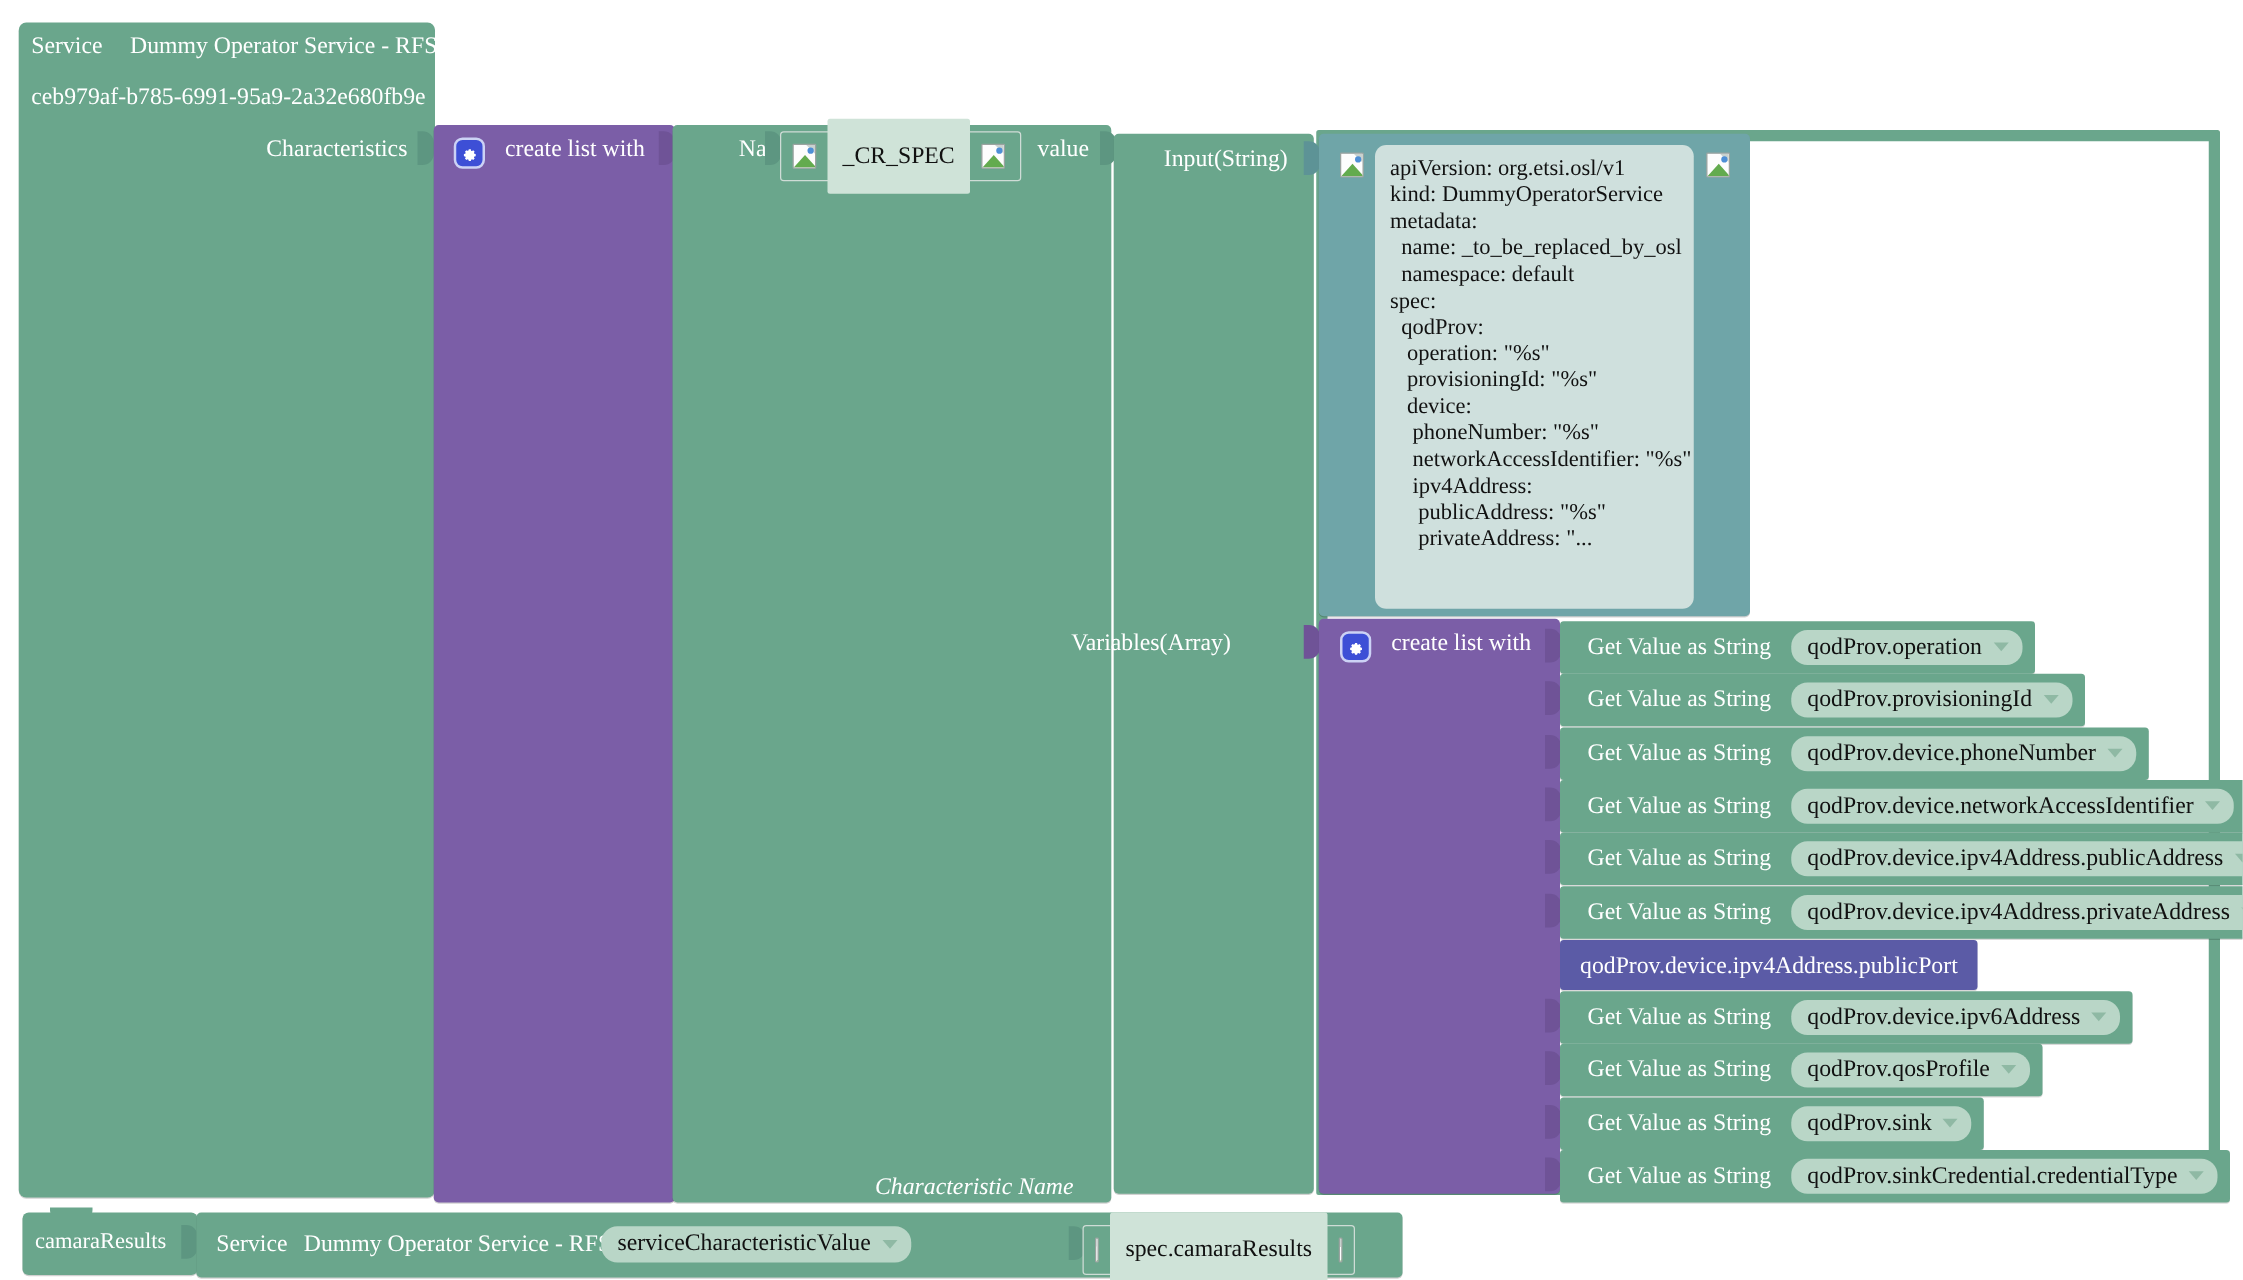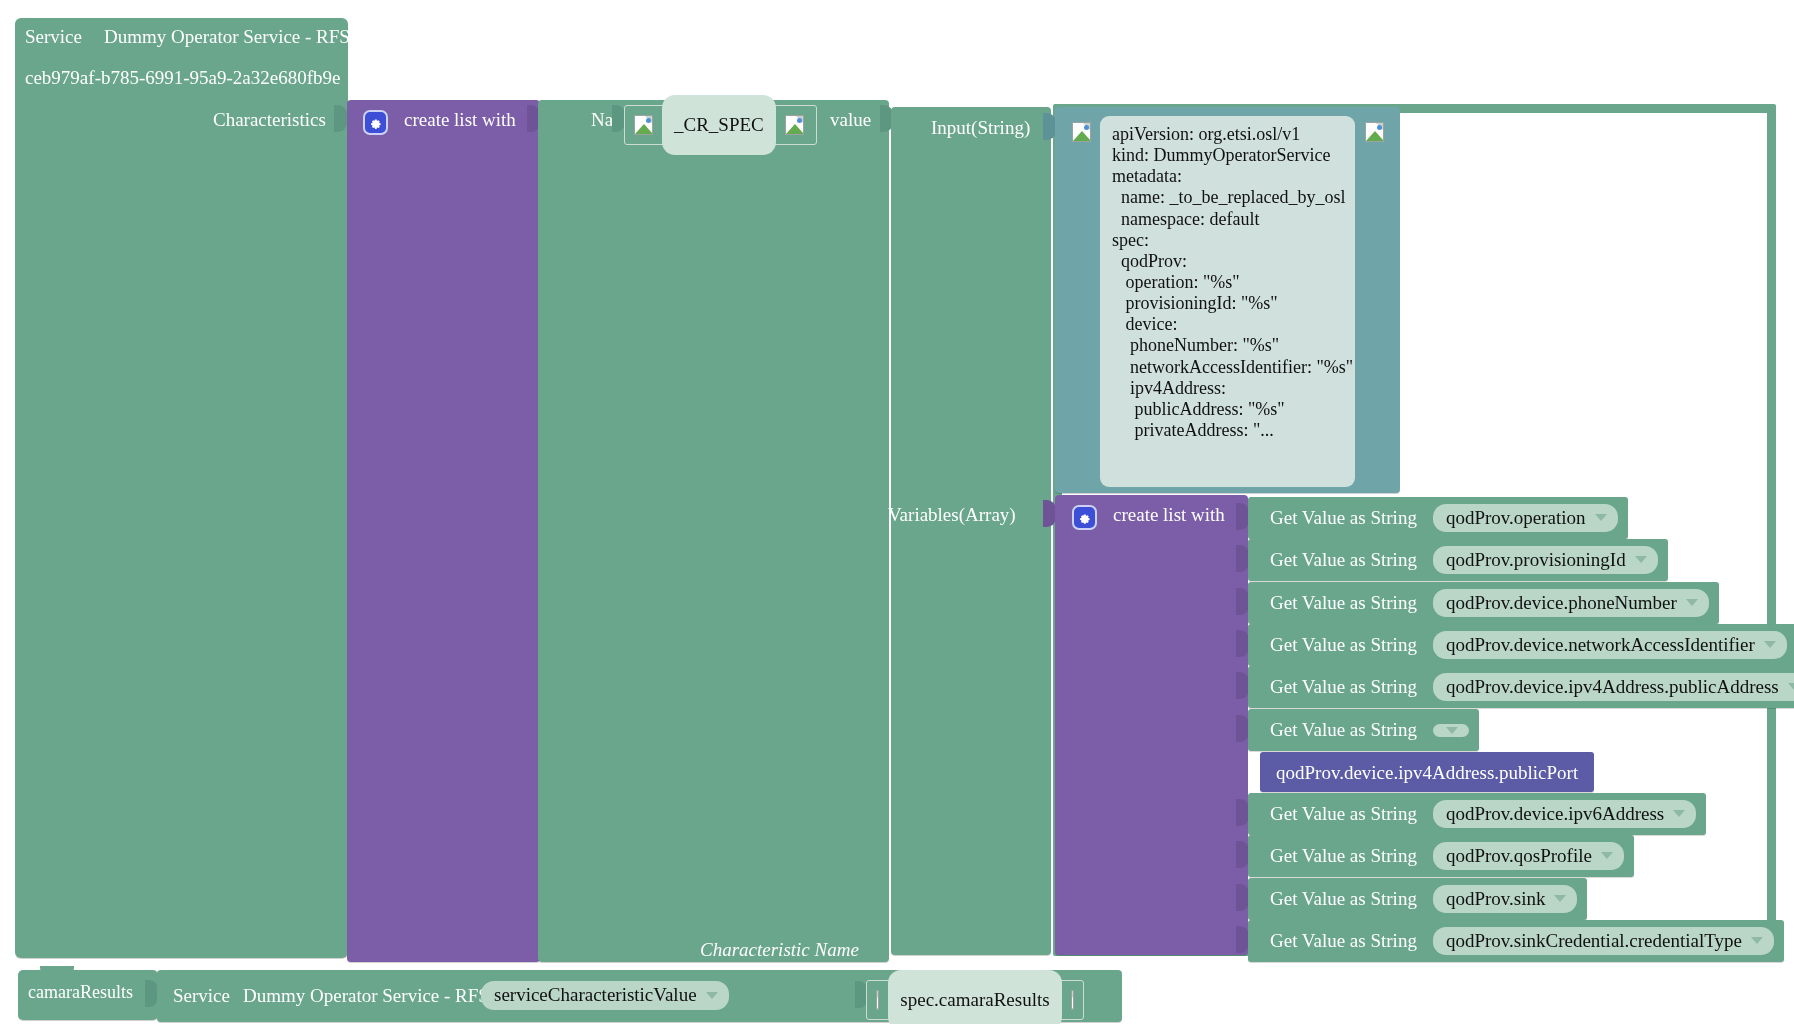--- a/index.html
+++ b/index.html
@@ -34,21 +34,21 @@
     color: #ffffff;
     white-space: nowrap;
     font-family: "Liberation Serif", "DejaVu Serif", serif;
   }
 
   
   .field {
     display: inline-block;
     background: #cfe3d8;
     color: #111111;
-    border-radius: 13px;
+    border-radius: 2px;
     padding: 19px 12px;
     font-size: 19px;
     line-height: 1.15;
     white-space: nowrap;
     font-family: "Liberation Serif", "DejaVu Serif", serif;
   }
   .dropdown {
     display: inline-flex;
     align-items: center;
     gap: 9px;
@@ -248,21 +248,21 @@
     phoneNumber: "%s"
     networkAccessIdentifier: "%s"
     ipv4Address:
      publicAddress: "%s"
      privateAddress: "...</div>
 
   <span class="imgicon" style="position:absolute; left:1365px; top:122px;">
       <span class="corner"></span>
     </span>
 
-  <div class="lbl" style="position:absolute; left:888px; top:505px;">Variables(Array)</div>
+  <div class="lbl" style="position:absolute; left:857px; top:505px;">Variables(Array)</div>
   <div class="socket p" style="left:1043px; top:500px;"></div>
 
   <div class="blk purple" style="left:1055px; top:495px; width:193px; height:460px;"></div>
   <div class="gear" style="position:absolute; left:1072px; top:505px;">
     <svg viewBox="0 0 24 24" aria-hidden="true">
         <path fill="#ffffff" d="M12 8.2a3.8 3.8 0 1 0 0 7.6 3.8 3.8 0 0 0 0-7.6zm0 5.9a2.1 2.1 0 1 1 0-4.2 2.1 2.1 0 0 1 0 4.2zM20 13.2l-1.7-.3a6.4 6.4 0 0 0-.5-1.3l1-1.4-1.9-1.9-1.4 1a6.4 6.4 0 0 0-1.3-.5L13.9 7h-2.7l-.3 1.8c-.5.1-.9.3-1.3.5l-1.4-1-1.9 1.9 1 1.4c-.2.4-.4.8-.5 1.3L5 13.2V16l1.8.3c.1.5.3.9.5 1.3l-1 1.4 1.9 1.9 1.4-1c.4.2.8.4 1.3.5l.3 1.8h2.7l.3-1.8c.5-.1.9-.3 1.3-.5l1.4 1 1.9-1.9-1-1.4c.2-.4.4-.8.5-1.3l1.8-.3v-2.8z"></path>
       </svg>
   </div>
   <div class="lbl" style="position:absolute; left:1113px; top:505px;">create list with</div>
 
@@ -309,25 +309,26 @@
         <span class="dropdown">
           <span>qodProv.device.ipv4Address.publicAddress</span>
           <span class="caret"></span>
         </span>
         <span style="display: inline-block; width: 10px;"></span>
       </div>
       <div class="socket p" style="position: absolute; left: 1236px; top: 715px;"></div>
       <div class="getrow" style="left: 1248px; top: 709px;">
         <span class="rowlbl">Get Value as String</span>
         <span class="dropdown">
-          <span class="caret"></span>
-        </span>
-        <span style="display: inline-block; width: 10px;"></span>
-      </div>
-      <div class="getrow sel" style="left: 1248px; top: 752px; height: 40px; padding: 0px 16px; margin-left: 12px;">
+          <span>qodProv.device.ipv4Address.privateAddress</span>
+          <span class="caret"></span>
+        </span>
+        <span style="display: inline-block; width: 10px;"></span>
+      </div>
+      <div class="getrow sel" style="left: 1248px; top: 752px; height: 40px; padding: 0px 16px;">
         <span class="lbl">qodProv.device.ipv4Address.publicPort</span>
       </div>
       <div class="socket p" style="position: absolute; left: 1236px; top: 799px;"></div>
       <div class="getrow" style="left: 1248px; top: 793px;">
         <span class="rowlbl">Get Value as String</span>
         <span class="dropdown">
           <span>qodProv.device.ipv6Address</span>
           <span class="caret"></span>
         </span>
         <span style="display: inline-block; width: 10px;"></span>

